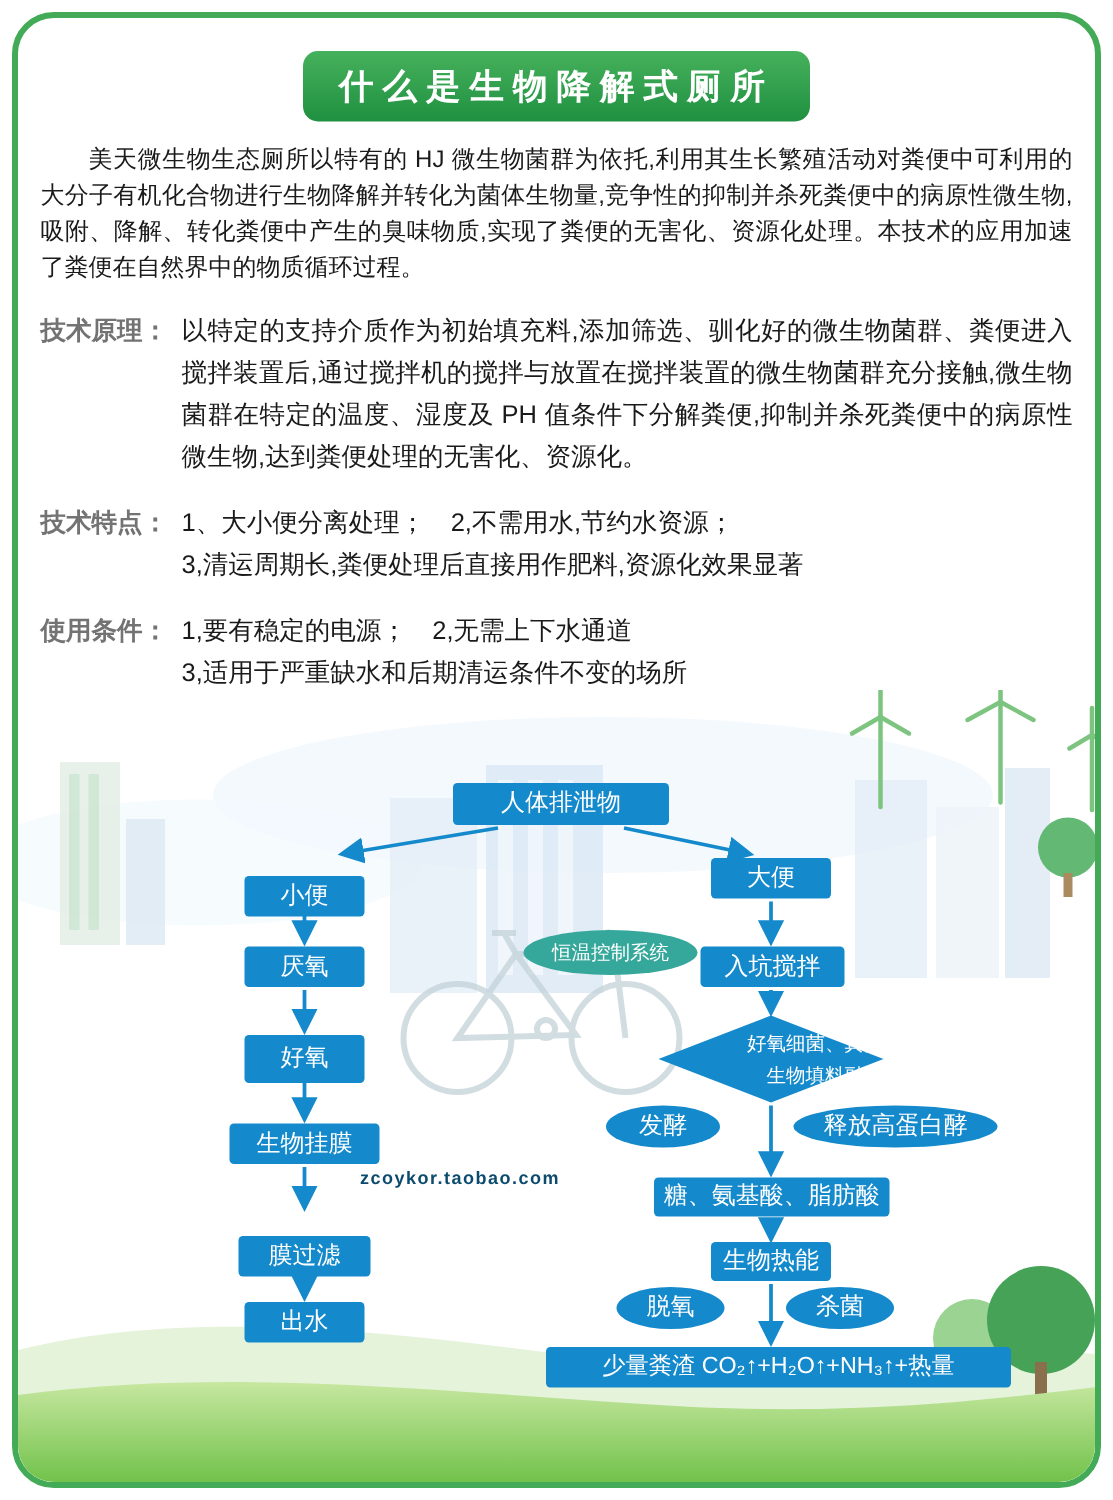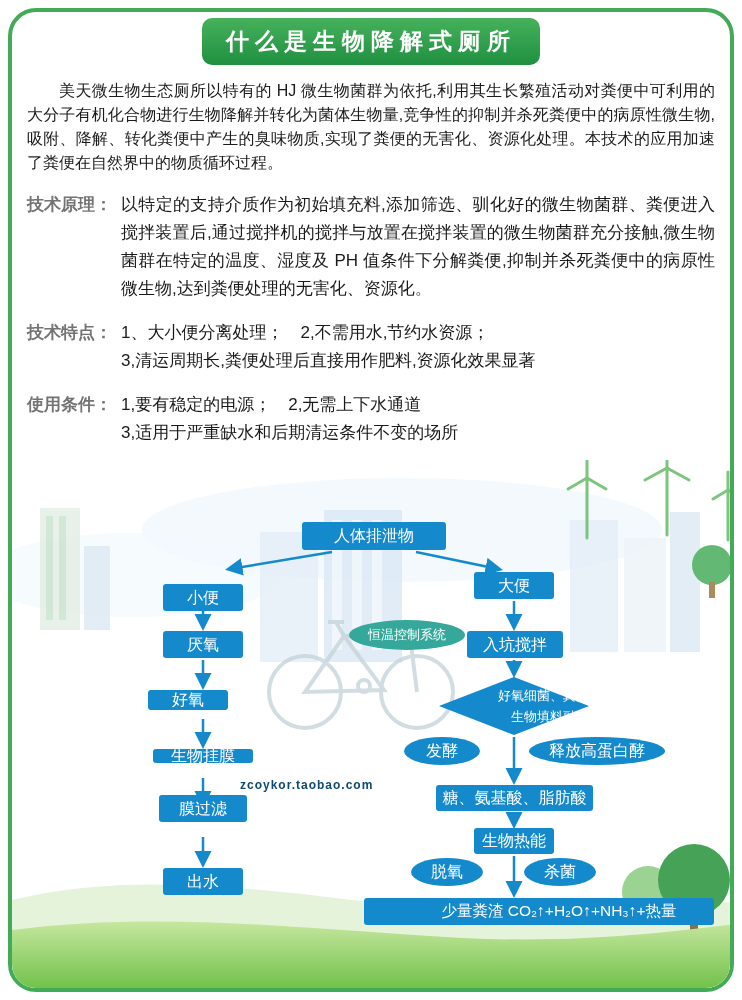--- a/index.html
+++ b/index.html
@@ -5,21 +5,21 @@
   html,body{margin:0;padding:0;}
   body{
     width:742px;height:1000px;background:#ffffff;position:relative;overflow:hidden;
     font-family:"Liberation Sans","DejaVu Sans",sans-serif;
   }
   .page{
     position:absolute;left:8px;top:8px;right:8px;bottom:8px;
     border:4px solid #43ab57;border-radius:28px;background:#fff;overflow:hidden;
   }
   .title-badge{
-    margin:6px auto 0;width:max-content;
+    margin:22px auto 0;width:max-content;
     background:linear-gradient(180deg,#46b15c,#1f9040);
     color:#fff;font-size:23px;font-weight:bold;letter-spacing:6px;
     padding:8px 24px;border-radius:10px;
   }
   .content{padding:14px 15px 0 15px;color:#1a1a1a;}
   .intro{
     margin:0 0 16px 0;font-size:16px;line-height:24px;
     text-indent:2em;text-align:justify;white-space:pre-wrap;
   }
   .section{display:flex;margin-bottom:16px;}
@@ -42,21 +42,21 @@
     position:absolute;z-index:3;display:flex;align-items:center;justify-content:center;
     color:#fff;font-size:16px;text-align:right;line-height:1.2;
   }
   .rect{background:#1489cb;border-radius:3px;}
   .ellipse{background:#1489cb;border-radius:50%;}
   .control{background:#35a89b;border-radius:50%;font-size:13px;}
   .diamond-label{
     position:absolute;z-index:3;color:#fff;font-size:13px;text-align:right;
     display:flex;flex-direction:column;justify-content:center;gap:3px;
   }
-  .result{font-size:15.5px;padding-left:40px;}
+  .result{font-size:15.5px;}
 </style>
 </head>
 <body>
 
 <div class="page">
 
   <div class="title-badge">什么是生物降解式厕所</div>
 
   <div class="content">
     <p class="intro">美天微生物生态厕所以特有的 HJ 微生物菌群为依托,利用其生长繁殖活动对粪便中可利用的大分子有机化合物进行生物降解并转化为菌体生物量,竞争性的抑制并杀死粪便中的病原性微生物,吸附、降解、转化粪便中产生的臭味物质,实现了粪便的无害化、资源化处理。本技术的应用加速了粪便在自然界中的物质循环过程。</p>
@@ -171,30 +171,30 @@
       </g>
       <polygon points="427,246 502,217 577,246 502,275" fill="#1489cb"></polygon>
     </svg>
 
     <div class="node rect" style="left:290px;top:62px;width:144px;height:28px">人体排泄物</div>
     <div class="node rect" style="left:151px;top:124px;width:80px;height:27px">小便</div>
     <div class="node rect" style="left:462px;top:112px;width:80px;height:27px">大便</div>
     <div class="node rect" style="left:151px;top:171px;width:80px;height:27px">厌氧</div>
     <div class="node control" style="left:337px;top:160px;width:116px;height:30px">恒温控制系统</div>
     <div class="node rect" style="left:455px;top:171px;width:96px;height:27px">入坑搅拌</div>
-    <div class="node rect" style="left:136px;top:230px;width:80px;height:20px">好氧</div>
+    <div class="node rect" style="left:151px;top:230px;width:80px;height:32px">好氧</div>
     <div class="diamond-label" style="left:427px;top:224px;width:150px;height:44px">
       <div>好氧细菌、真菌</div>
       <div>生物填料融合</div>
     </div>
-    <div class="node rect" style="left:141px;top:289px;width:100px;height:14px">生物挂膜</div>
+    <div class="node rect" style="left:141px;top:289px;width:100px;height:27px">生物挂膜</div>
     <div class="node ellipse" style="left:392px;top:277px;width:76px;height:28px">发酵</div>
     <div class="node ellipse" style="left:517px;top:277px;width:136px;height:28px">释放高蛋白酵</div>
     <div class="node rect" style="left:424px;top:325px;width:157px;height:26px">糖、氨基酸、脂肪酸</div>
-    <div class="node rect" style="left:147px;top:335px;width:88px;height:27px">膜过滤</div>
+    <div class="node rect" style="left:147px;top:364px;width:88px;height:27px">膜过滤</div>
     <div class="node rect" style="left:462px;top:368px;width:80px;height:26px">生物热能</div>
     <div class="node rect" style="left:151px;top:408px;width:80px;height:27px">出水</div>
     <div class="node ellipse" style="left:399px;top:398px;width:72px;height:28px">脱氧</div>
     <div class="node ellipse" style="left:512px;top:398px;width:72px;height:28px">杀菌</div>
     <div class="node rect result" style="left:352px;top:438px;width:310px;height:27px">少量粪渣 CO₂↑+H₂O↑+NH₃↑+热量</div>
 
   </div>
 </div>
 
 </body></html>

